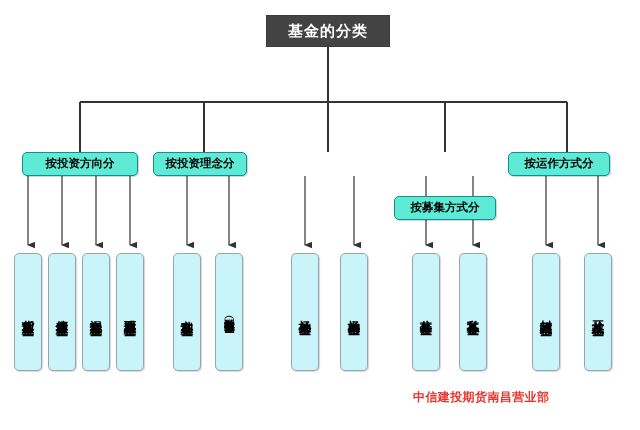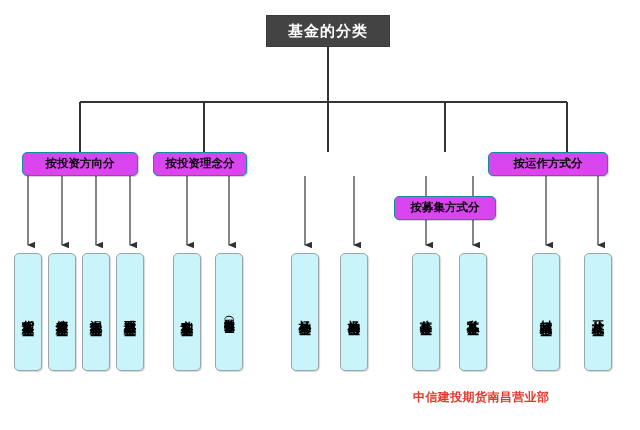--- a/index.html
+++ b/index.html
@@ -45,21 +45,21 @@
     font-size: 15px;
     font-weight: bold;
     letter-spacing: 1px;
     line-height: 1;
   }
 
   
   .cat-box {
     position: absolute;
     height: 24px;
-    background: #d946ef;
+    background: #5eead4;
     border: 1px solid #0f8f96;
     border-radius: 5px;
     box-sizing: border-box;
     display: flex;
     align-items: center;
     justify-content: center;
     z-index: 3;
     box-shadow: 1px 1px 1px rgba(0,0,0,0.18);
   }
   .cat-box .label {
@@ -162,21 +162,21 @@
 
   <div class="cat-box" style="left:22px; top:152px; width:116px;">
     <span class="label">按投资方向分</span>
   </div>
   <div class="cat-box" style="left:153px; top:152px; width:94px;">
     <span class="label">按投资理念分</span>
   </div>
   <div class="cat-box" style="left:394px; top:152px; width:102px;margin-top:44px;">
     <span class="label">按募集方式分</span>
   </div>
-  <div class="cat-box" style="left:488px; top:152px; width:120px;">
+  <div class="cat-box" style="left:508px; top:152px; width:102px;">
     <span class="label">按运作方式分</span>
   </div>
 
   <div class="leaf-box" style="left:14px; top:253px; height:118px;">
     <span class="label">货币型基金</span>
   </div>
   <div class="leaf-box" style="left:48px; top:253px; height:118px;">
     <span class="label">债券型基金</span>
   </div>
   <div class="leaf-box" style="left:82px; top:253px; height:118px;">

